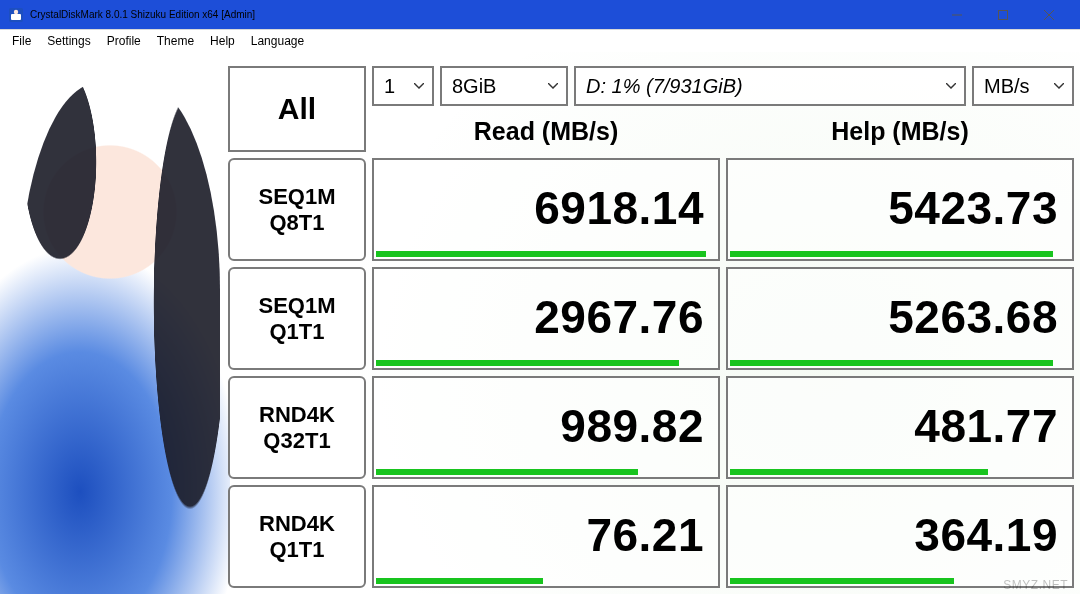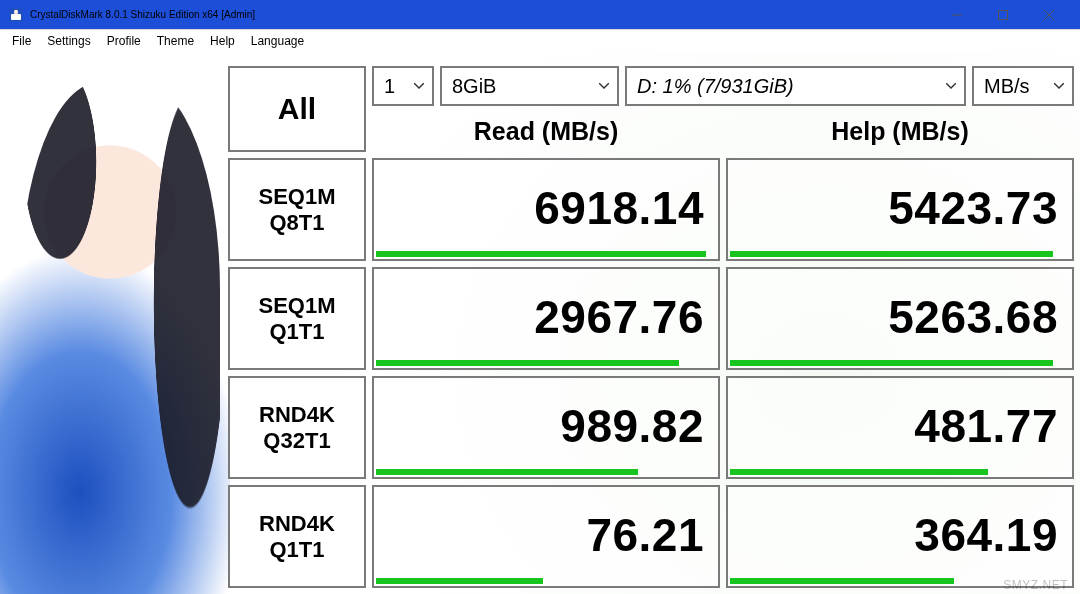--- a/index.html
+++ b/index.html
@@ -67,31 +67,31 @@
     display: flex; align-items: center; justify-content: center;
     font-size: 30px; font-weight: 700; cursor: pointer;
   }
 
   
   .controls-wrap { grid-column: 2 / span 2; grid-row: 1; border: none; background: transparent; display: flex; flex-direction: column; gap: 4px; }
   .controls { display: flex; gap: 6px; }
   .controls .dd { border: 2px solid #7a7a7a; background: rgba(255,255,255,0.8); height: 40px; display: flex; align-items: center; padding: 0 8px 0 10px; font-size: 20px; position: relative; cursor: pointer; }
   .dd .caret { margin-left: auto; }
   .dd.test-count { width: 62px; }
-  .dd.test-size  { width: 179px; }
+  .dd.test-size  { width: 128px; }
   .dd.drive      { flex: 1 1 auto; font-style: italic; }
   .dd.unit       { width: 102px; }
 
   .headers { display: grid; grid-template-columns: 1fr 1fr; gap: 6px; flex: 1 1 auto; }
   .hdr { display: flex; align-items: center; justify-content: center; font-size: 25px; font-weight: 700; border: none; }
 
   
   .test-btn {
     display: flex; flex-direction: column; align-items: center; justify-content: center;
-    font-size: 22px; font-weight: 700; line-height: 1.15; cursor: pointer;
+    font-size: 22px; font-weight: 700; line-height: 1.15; cursor: pointer; border-radius: 6px;
   }
 
   
   .result { display: flex; align-items: flex-end; justify-content: flex-end; padding: 0 14px 2px 8px; font-size: 46px; font-weight: 700; letter-spacing: 0.5px; }
   .result .bar { position: absolute; left: 2px; right: 2px; bottom: 2px; height: 6px; background: transparent; }
   .result .bar .fill { height: 100%; background: #18c41e; }
   .result .val { position: absolute; right: 14px; top: 50%; transform: translateY(-54%); }
 
   .watermark { position: absolute; right: 12px; bottom: 2px; font-size: 12px; color: rgba(0,0,0,.25); z-index: 3; letter-spacing: .5px; }
 </style>

